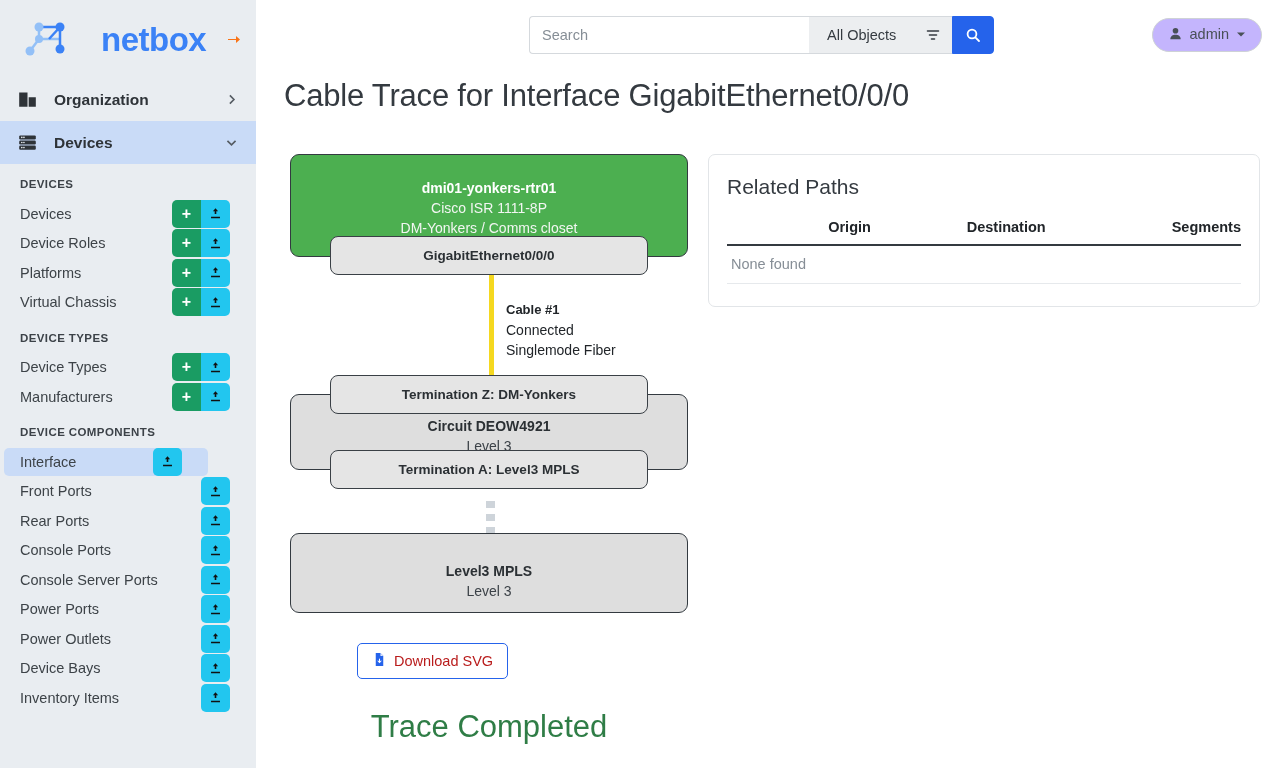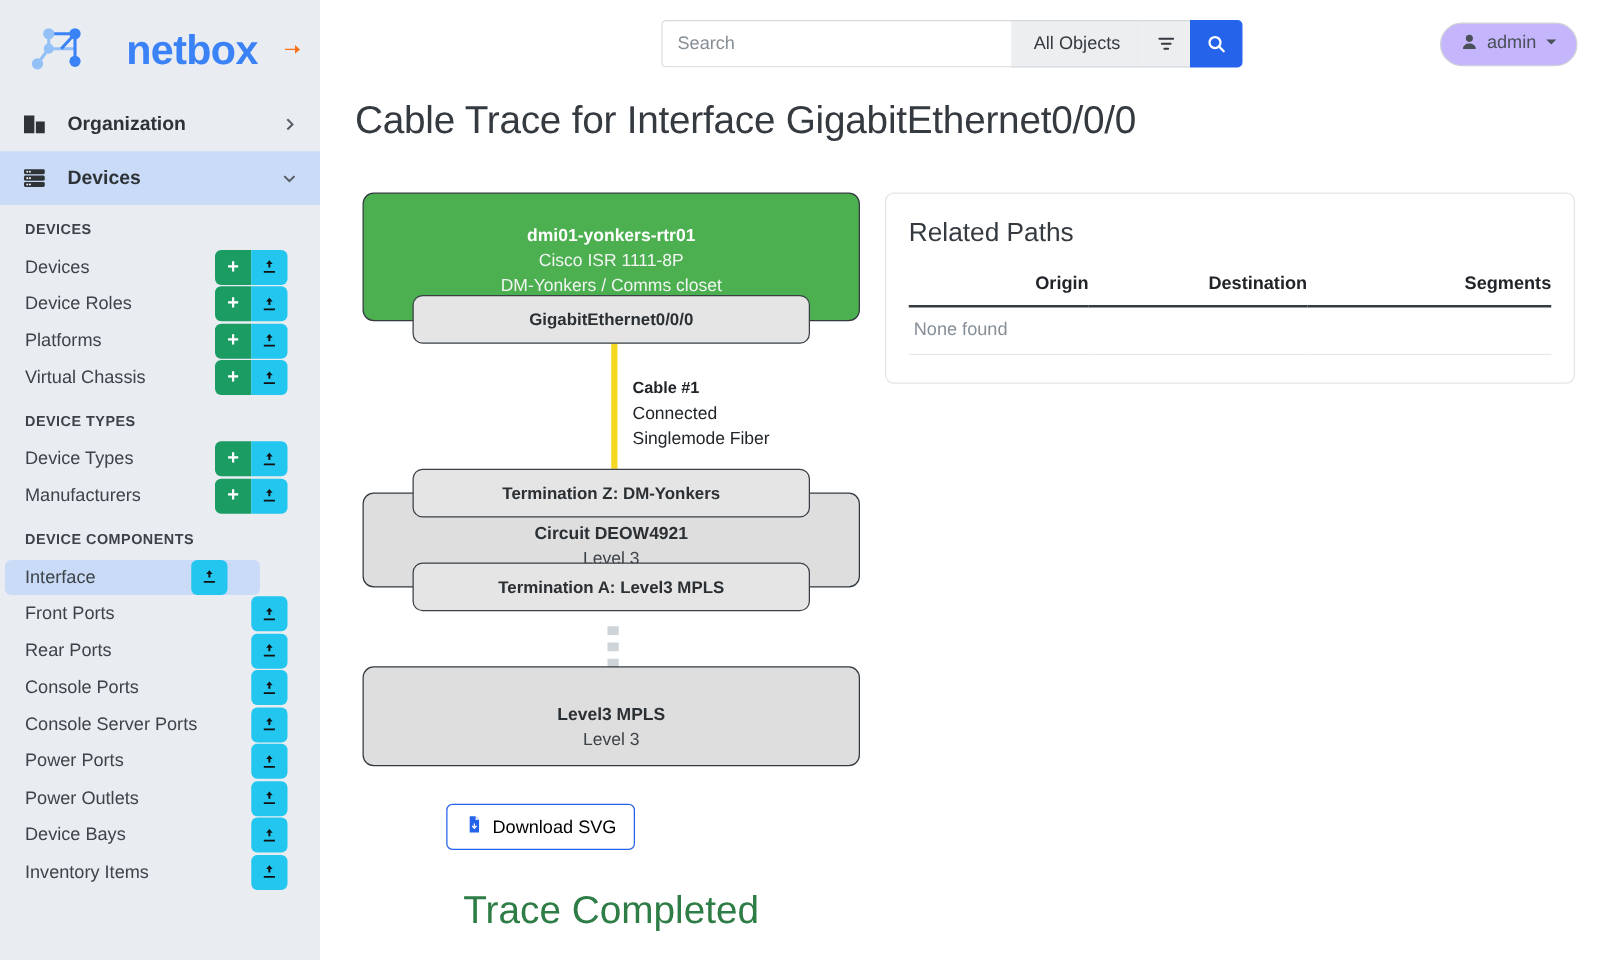--- a/index.html
+++ b/index.html
@@ -138,21 +138,21 @@
 
   .dash-conn {
     position: absolute; left: 196px; width: 9px; display: flex;
     flex-direction: column; gap: 6px; align-items: center;
   }
   .dash-conn i { width: 9px; height: 7px; background: #ced4da; display: block; }
 
   .dl-btn {
     display: inline-flex; align-items: center; gap: 7px; margin: 30px 0 0 67px;
     border: 1px solid #2563eb; border-radius: 5px; padding: 8px 14px;
-    color: #000000; font-size: 14.5px; background: #fff; cursor: pointer;
+    color: #b91c1c; font-size: 14.5px; background: #fff; cursor: pointer;
   }
   .trace-done {
     text-align: center; font-size: 31px; color: #2f7d46; width: 398px;
     margin-top: 30px;
   }
 
   
   .card {
     border: 1px solid #e2e5e8; border-radius: 7px; background: #fff;
     padding: 20px 18px 22px 18px;

